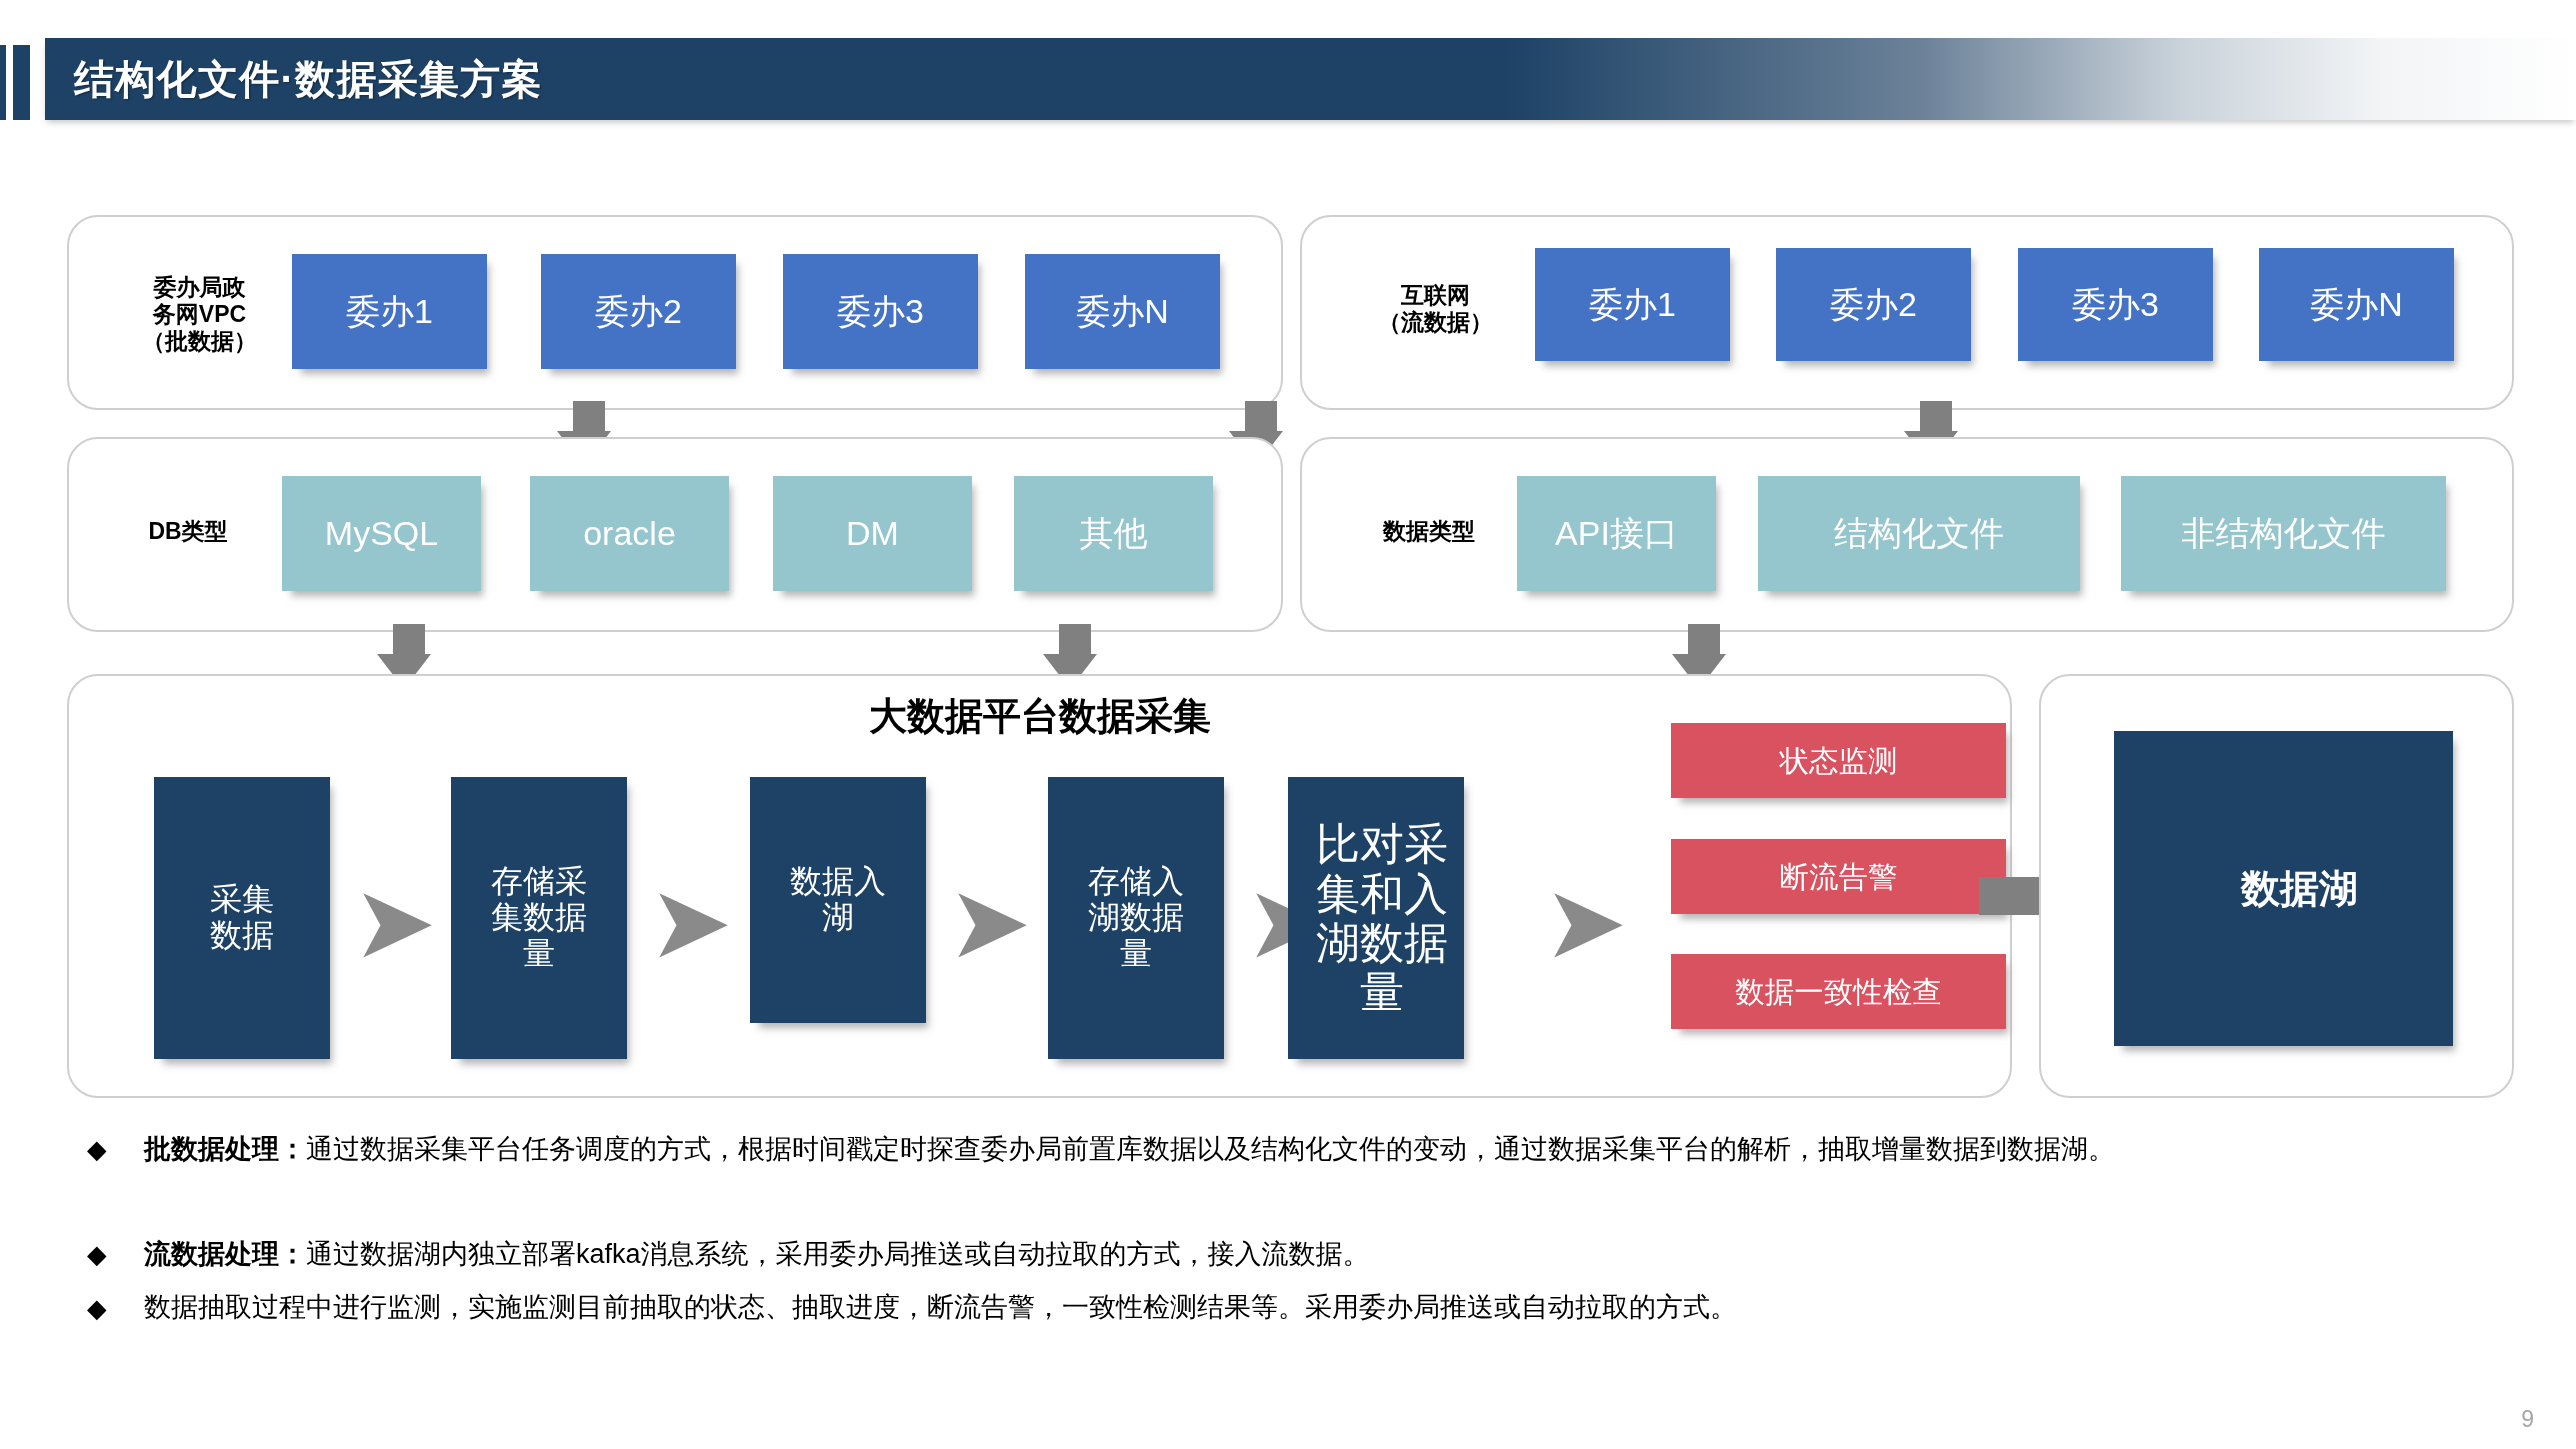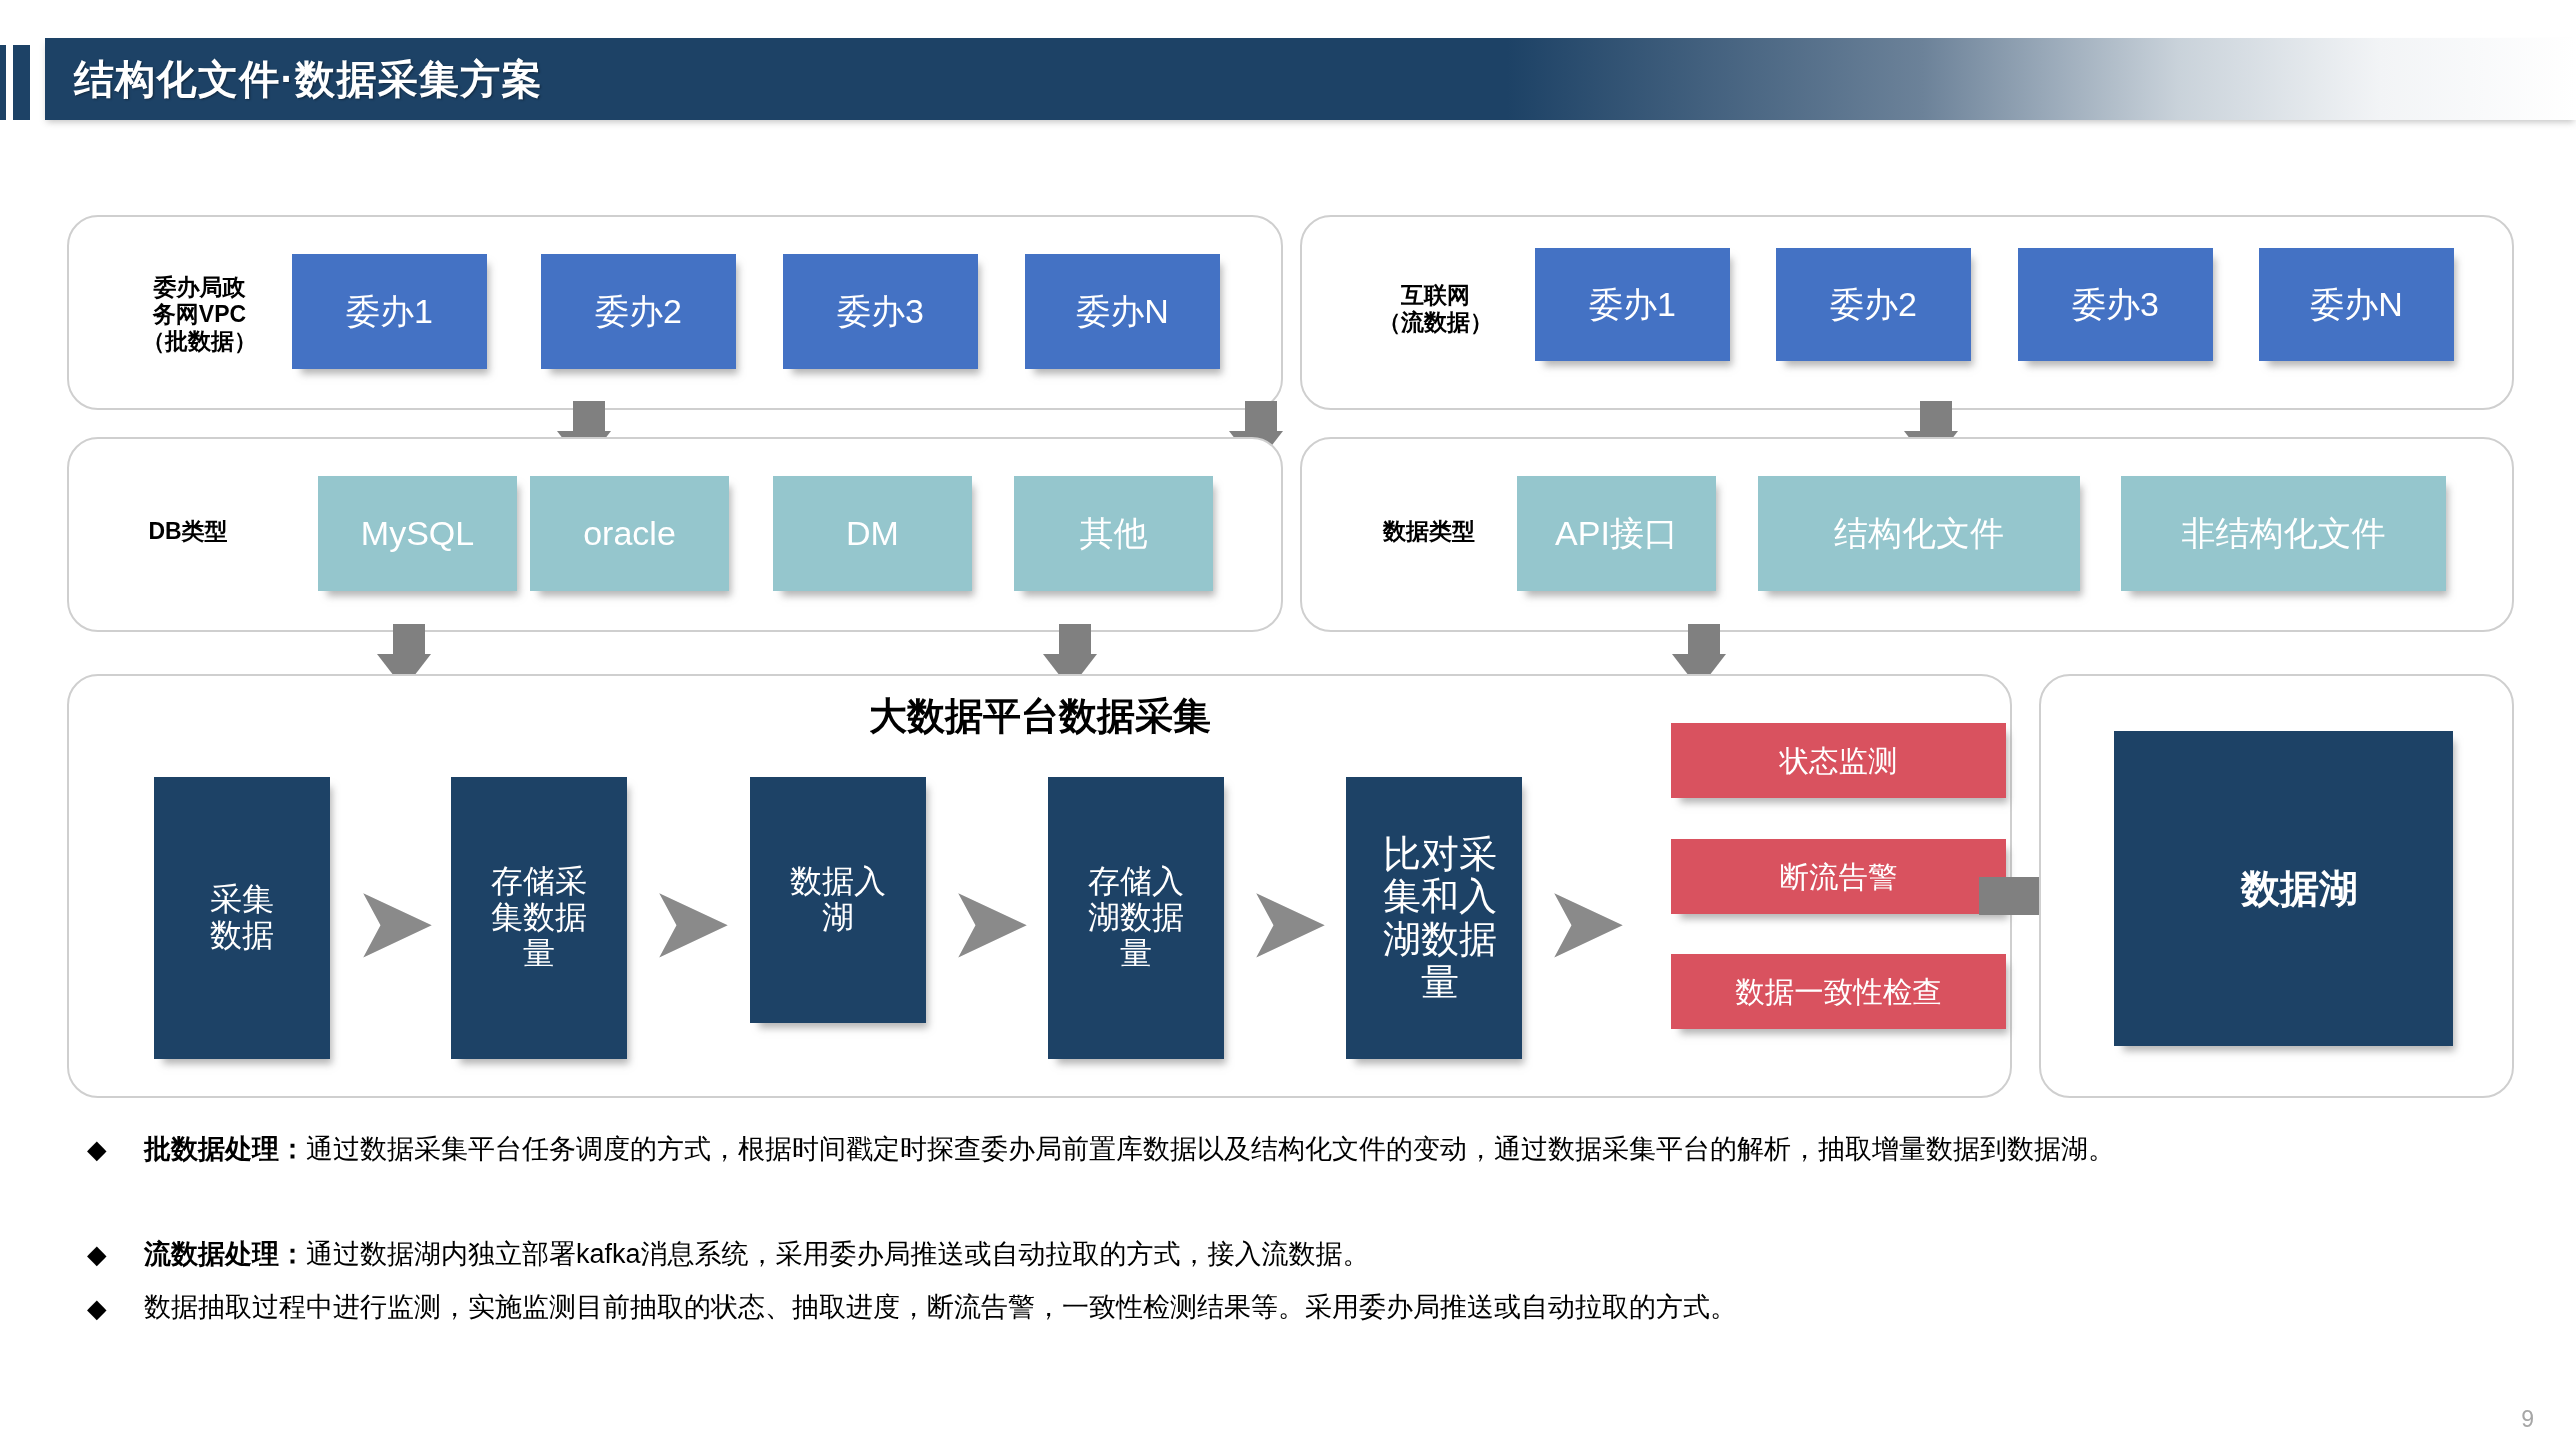--- a/index.html
+++ b/index.html
@@ -135,21 +135,21 @@
 </div>
 <div class="arrow-down" style="left:1909px; top:401px;">
   <div class="ad-stem" style="left:10.7px; top:0px; width:32px; height:32px;"></div>
   <div class="ad-head" style="left:-5.4px; top:29.5px;"></div>
 </div>
 
 <div class="panel" style="left:67px; top:437px; width:1216px; height:195px;">
 </div>
 <div class="panel-label" style="left:101px; top:518px; width:174px; font-size:23px;">DB类型</div>
 
-<div class="card card-teal" style="left:282px; top:476px; width:199px; height:115px; font-size:34px;margin-left:36px;">MySQL</div>
+<div class="card card-teal" style="left:282px; top:476px; width:199px; height:115px; font-size:34px;">MySQL</div>
 <div class="card card-teal" style="left:530px; top:476px; width:199px; height:115px; font-size:34px;">oracle</div>
 <div class="card card-teal" style="left:773px; top:476px; width:199px; height:115px; font-size:34px;">DM</div>
 <div class="card card-teal" style="left:1014px; top:476px; width:199px; height:115px; font-size:34px;">其他</div>
 
 <div class="panel" style="left:1300px; top:437px; width:1214px; height:195px;">
 </div>
 <div class="panel-label" style="left:1335px; top:518px; width:188px; font-size:23px;">数据类型</div>
 
 <div class="card card-teal" style="left:1517px; top:476px; width:199px; height:115px; font-size:34px;">API接口</div>
 <div class="card card-teal" style="left:1758px; top:476px; width:322px; height:115px; font-size:34px;">结构化文件</div>
@@ -183,21 +183,21 @@
 
 <div class="card card-navy" style="left:750px; top:777px; width:176px; height:246px; font-size:32px; white-space:pre-line;">数据入
 湖</div>
 <div class="chev" style="left:947px; top:872px; font-size:101px;">➤</div>
 
 <div class="card card-navy" style="left:1048px; top:777px; width:176px; height:282px; font-size:32px; white-space:pre-line;">存储入
 湖数据
 量</div>
 <div class="chev" style="left:1245px; top:872px; font-size:101px;">➤</div>
 
-<div class="card card-navy" style="left:1346px; top:777px; width:176px; height:282px; font-size:38px; white-space:pre-line;padding-left:12px;">比对采
+<div class="card card-navy" style="left:1288px; top:777px; width:176px; height:282px; font-size:44px; white-space:pre-line;padding-left:12px;">比对采
 集和入
 湖数据
 量</div>
 <div class="chev" style="left:1543px; top:872px; font-size:101px;">➤</div>
 
 <div class="card card-red" style="left:1623px; top:723px; width:335px; height:75px; font-size:29.5px;">状态监测</div>
 <div class="card card-red" style="left:1623px; top:839px; width:335px; height:75px; font-size:29.5px;">断流告警</div>
 <div class="card card-red" style="left:1623px; top:954px; width:335px; height:75px; font-size:29.5px;">数据一致性检查</div>
 
 <div class="fat-arrow" style="left:1979px; top:860px;">

